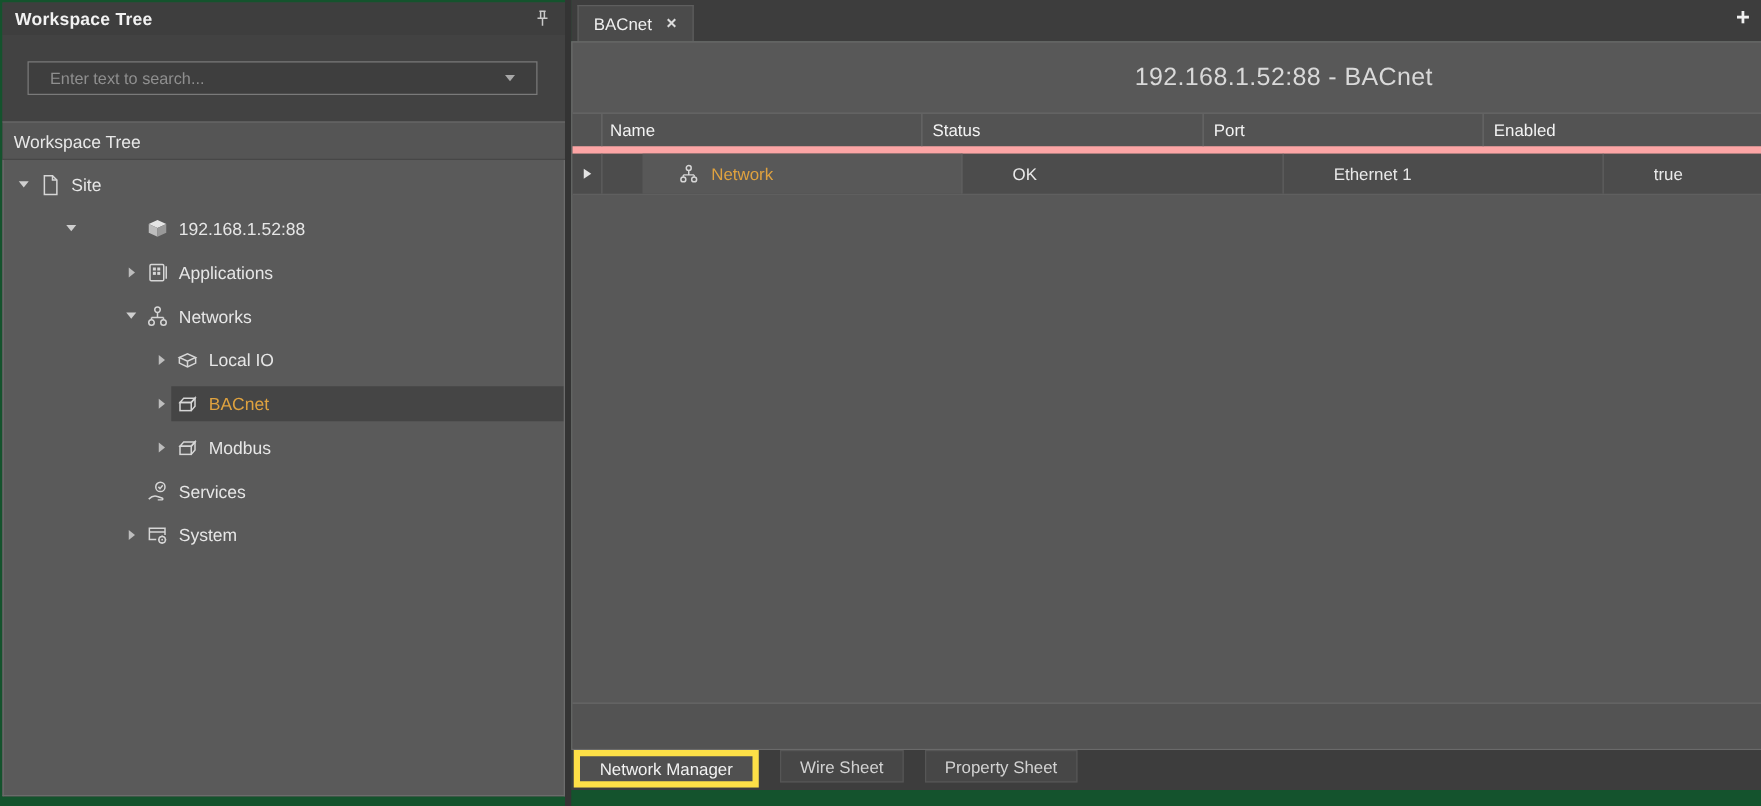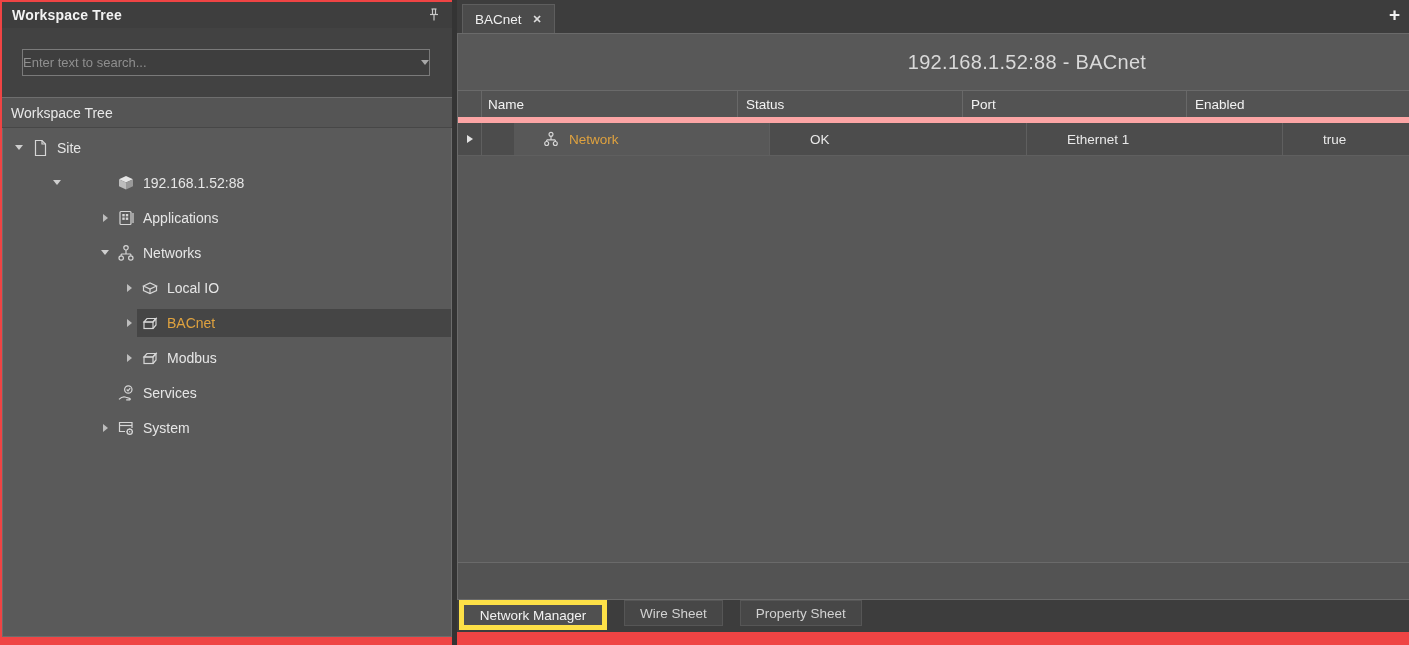--- a/index.html
+++ b/index.html
@@ -1,25 +1,25 @@
 <!DOCTYPE html>
 <html><head>
 <meta charset="utf-8">
 <style>
   * { margin:0; padding:0; box-sizing:border-box; }
   body { background:#2e2e2e; font-family:"Liberation Sans", sans-serif; }
-  .app { position:relative; width:1409px; height:645px; background:#ef4444; overflow:hidden; }
+  .app { position:relative; width:1409px; height:645px; background:#14532d; overflow:hidden; }
 
   
   .left-panel { position:absolute; left:2px; top:2px; width:450px; height:635px; display:flex; flex-direction:column; background:#434343; }
   .panel-title-bar { flex:0 0 26px; background:#3e3e3e; display:flex; align-items:center; padding:0 10px; }
   .panel-title { flex:1; font-weight:bold; font-size:14px; color:#f2f2f2; letter-spacing:.2px; }
   .pin-wrap { width:16px; height:18px; display:flex; align-items:center; justify-content:center; }
   .search-region { flex:0 0 69px; background:#424242; position:relative; }
-  .search-combo { position:absolute; left:20px; right:22px; top:21px; height:27px; background:#3e3e3e; border:1px solid #7a7a7a; display:flex; align-items:center; padding:0 0; }
+  .search-combo { position:absolute; left:20px; right:22px; top:21px; height:27px; background:#3e3e3e; border:1px solid #7a7a7a; display:flex; align-items:center; padding:0 17px; }
   .search-placeholder { flex:1; color:#8f8f8f; font-size:13px; }
   .caret-down { width:0; height:0; border-left:4px solid transparent; border-right:4px solid transparent; border-top:5px solid #a8a8a8; }
   .section-header { flex:0 0 31px; background:#555555; border-top:1px solid #6e6e6e; border-bottom:1px solid #474747; display:flex; align-items:center; padding:0 9px; color:#e8e8e8; font-size:14px; }
   .tree-area { flex:1; background:#5a5a5a; border:1px solid #6c6c6c; border-top:none; padding-top:2px; overflow:hidden; }
 
   .tree-row { height:35px; display:flex; align-items:center; color:#e6e6e6; font-size:14px; cursor:default; }
   .lvl0 { padding-left:8px; } .lvl1 { padding-left:46px;gap:48px; } .lvl2 { padding-left:94px; } .lvl3 { padding-left:118px; }
   .exp { flex:0 0 16px; display:flex; justify-content:center; align-items:center; }
   .exp.expanded i { display:block; width:0; height:0; border-left:4px solid transparent; border-right:4px solid transparent; border-top:5px solid #cfcfcf; }
   .exp.collapsed i { display:block; width:0; height:0; border-top:4px solid transparent; border-bottom:4px solid transparent; border-left:5px solid #bdbdbd; }

